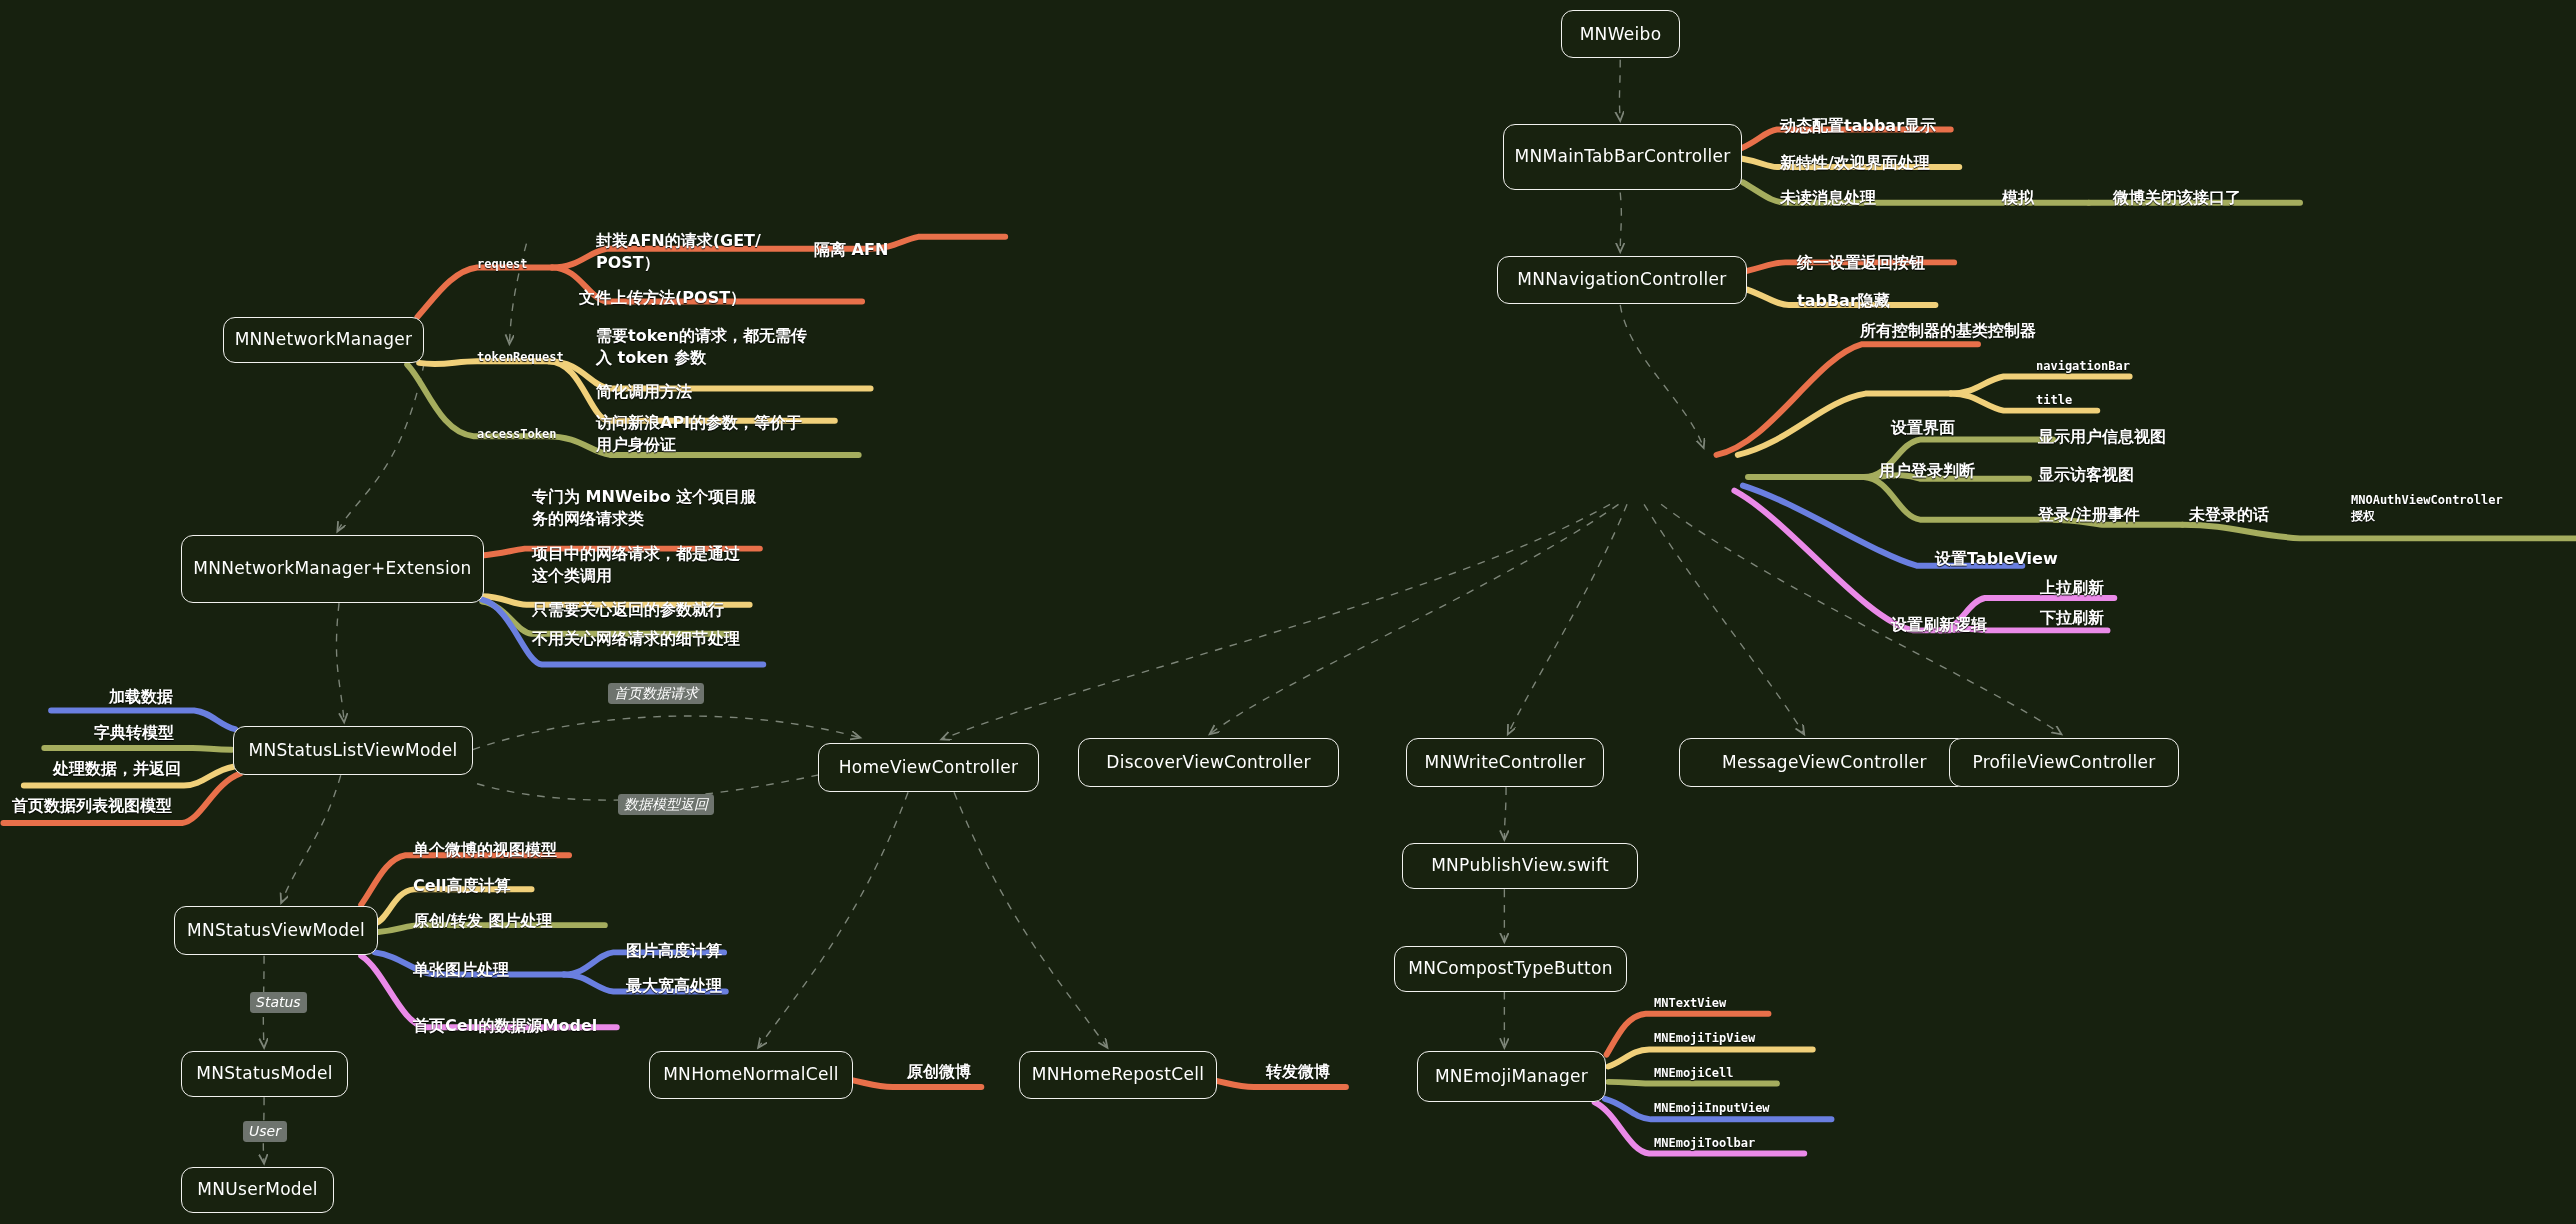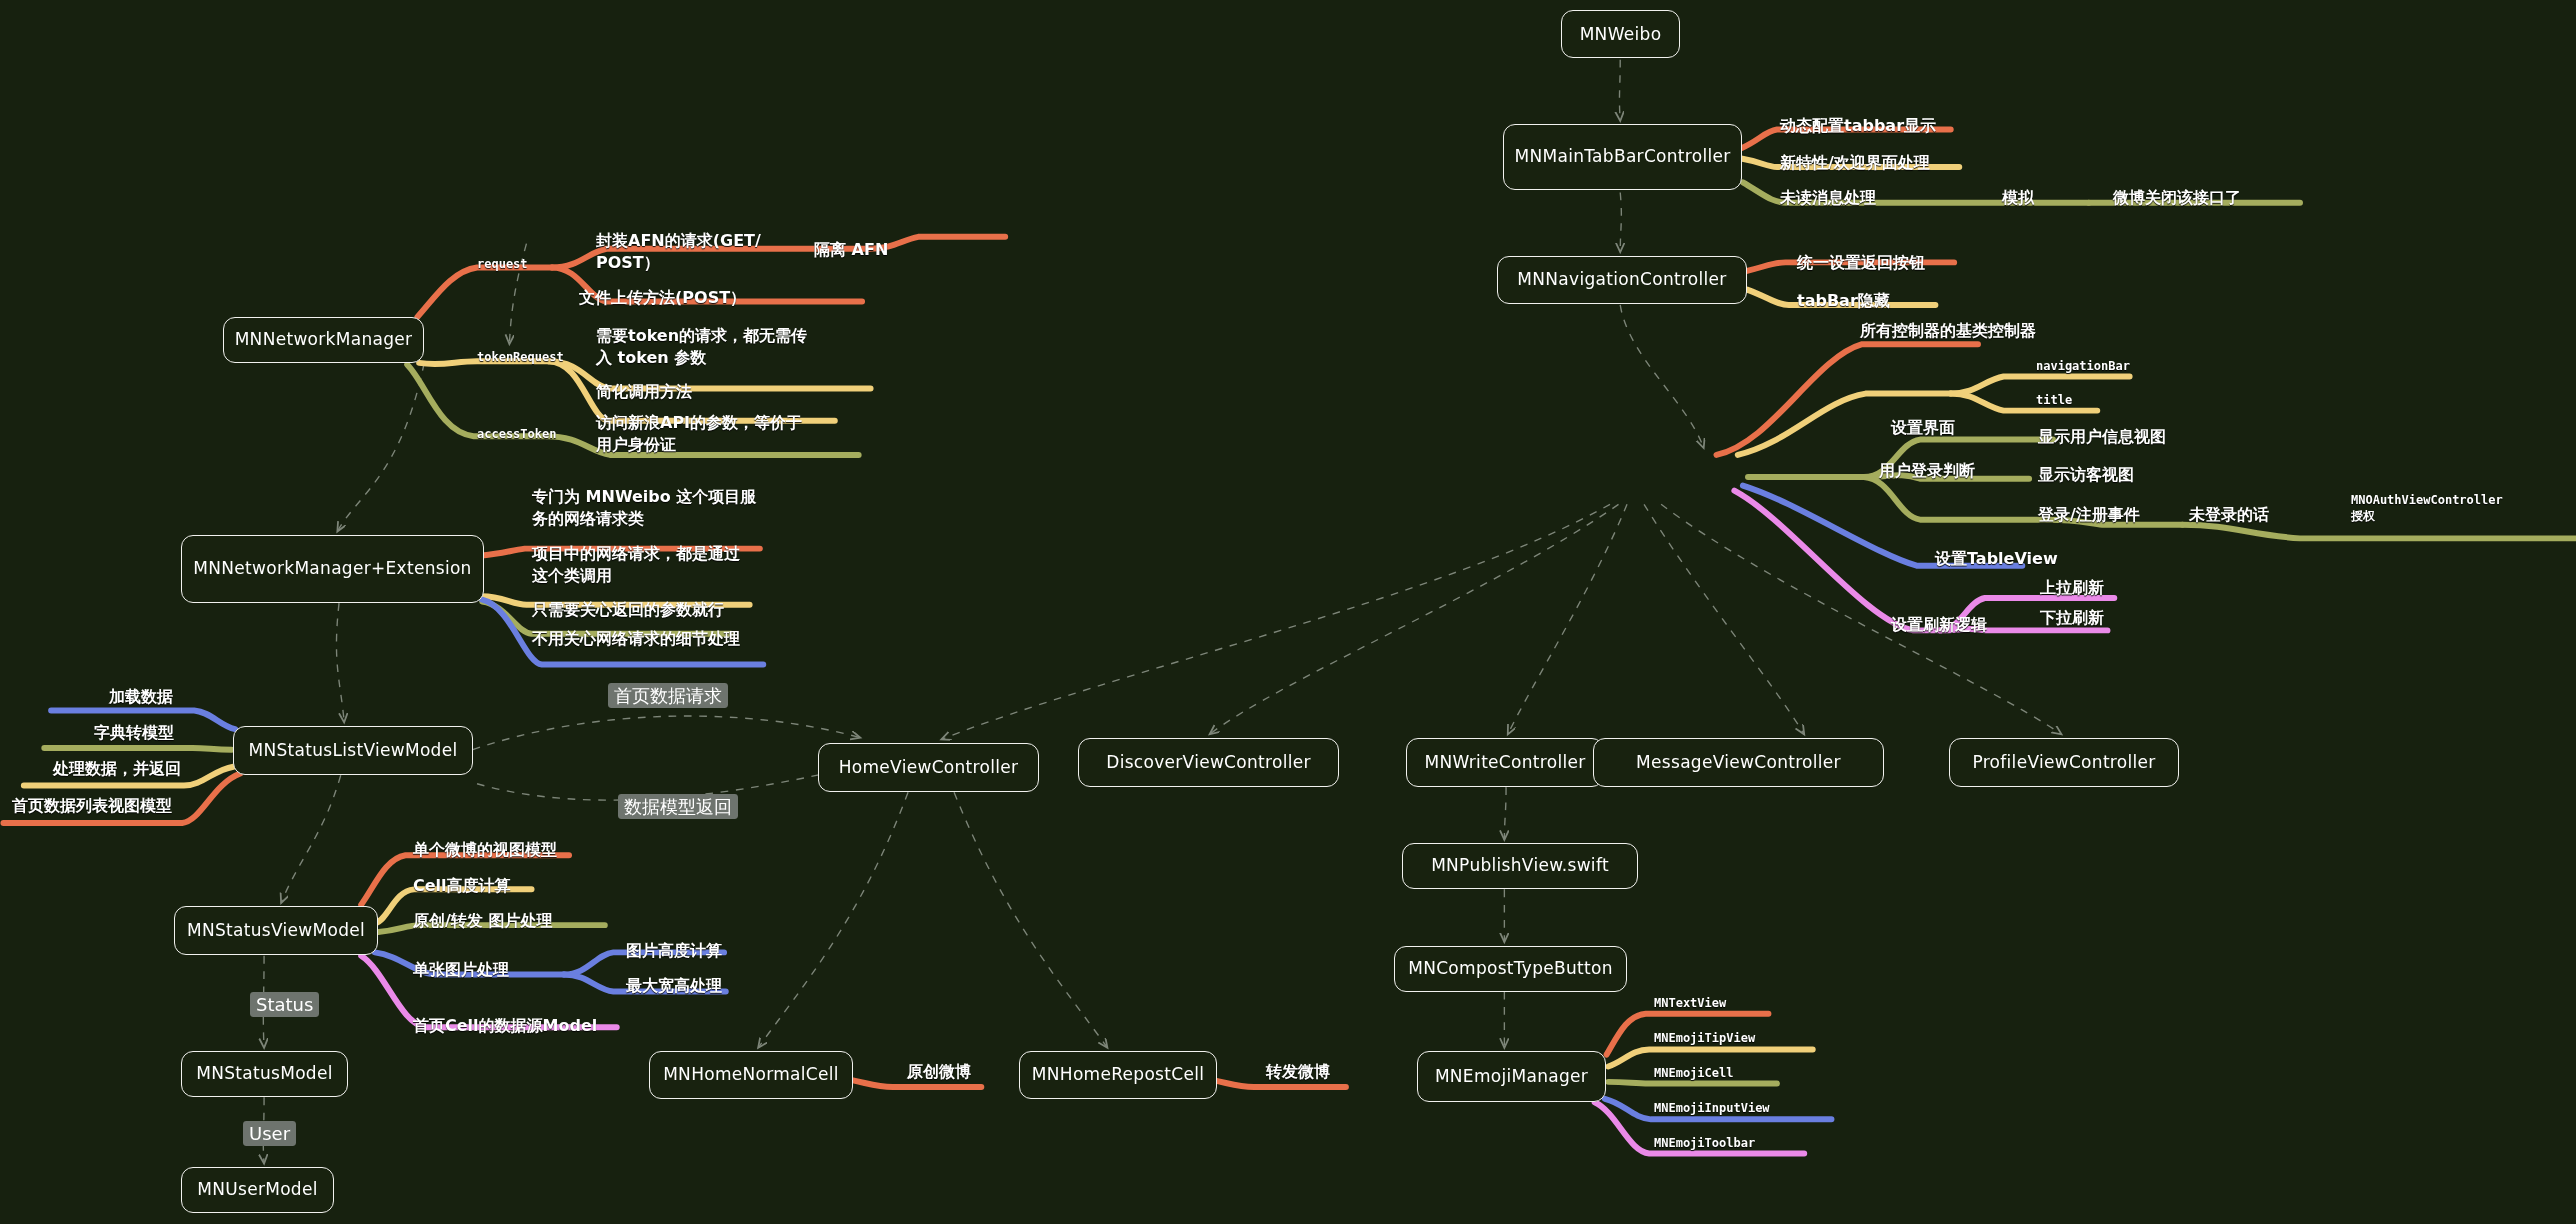--- a/index.html
+++ b/index.html
@@ -36,25 +36,26 @@
     white-space:pre-wrap;
     text-shadow:0 0.9px 0.9px rgba(0,0,0,.9);
     font-weight:bold;
   }
   .leaf.mono{font-family:"DejaVu Sans Mono","Liberation Mono",monospace;font-size:12px;}
 
   .pill{
     position:absolute;
     background:#6e746e;
     color:#fff;
-    font-size:18px;
+    font-size:14px;
     border-radius:3.4px;
     padding:2.6px 6px;
     white-space:nowrap;
     line-height:1.1;
+    font-style:italic;
   }
 </style>
 </head>
 <body>
 
 <div id="canvas">
 
   <svg class="wires" viewBox="0 0 3024 1438" xmlns="http://www.w3.org/2000/svg">
     <defs>
       <marker id="ah" markerWidth="10" markerHeight="10" refX="7" refY="3.2" orient="auto">
@@ -187,21 +188,21 @@
   <div class="node" style="left:181px;top:1051px;width:167px;height:46px">MNStatusModel</div>
 
   <div class="node" style="left:181px;top:1167px;width:153px;height:46px">MNUserModel</div>
 
   <div class="node" style="left:818px;top:743px;width:221px;height:49px">HomeViewController</div>
 
   <div class="node" style="left:1078px;top:738px;width:261px;height:49px">DiscoverViewController</div>
 
   <div class="node" style="left:1406px;top:738px;width:198px;height:49px">MNWriteController</div>
 
-  <div class="node" style="left:1593px;top:738px;width:291px;height:49px">MessageViewController</div>
+  <div class="node" style="left:1679px;top:738px;width:291px;height:49px">MessageViewController</div>
 
   <div class="node" style="left:1949px;top:738px;width:230px;height:49px">ProfileViewController</div>
 
   <div class="node" style="left:1402px;top:843px;width:236px;height:46px">MNPublishView.swift</div>
 
   <div class="node" style="left:1394px;top:946px;width:233px;height:46px">MNCompostTypeButton</div>
 
   <div class="node" style="left:1417px;top:1051px;width:189px;height:51px">MNEmojiManager</div>
 
   <div class="node" style="left:649px;top:1051px;width:204px;height:48px">MNHomeNormalCell</div>

